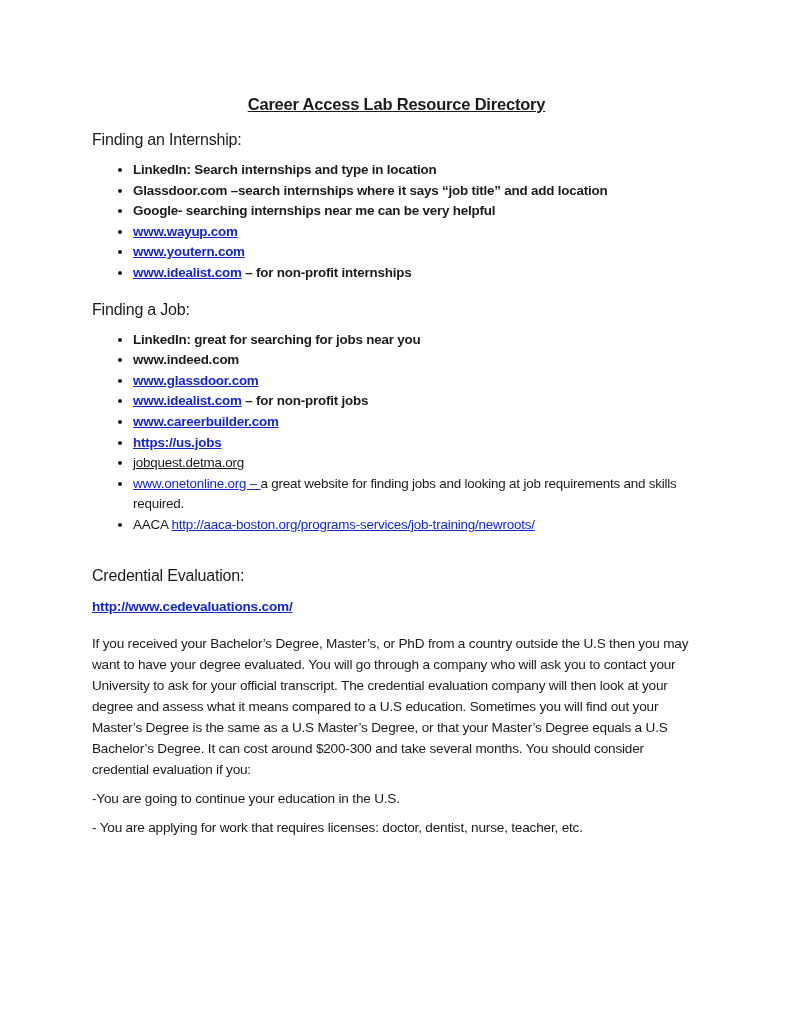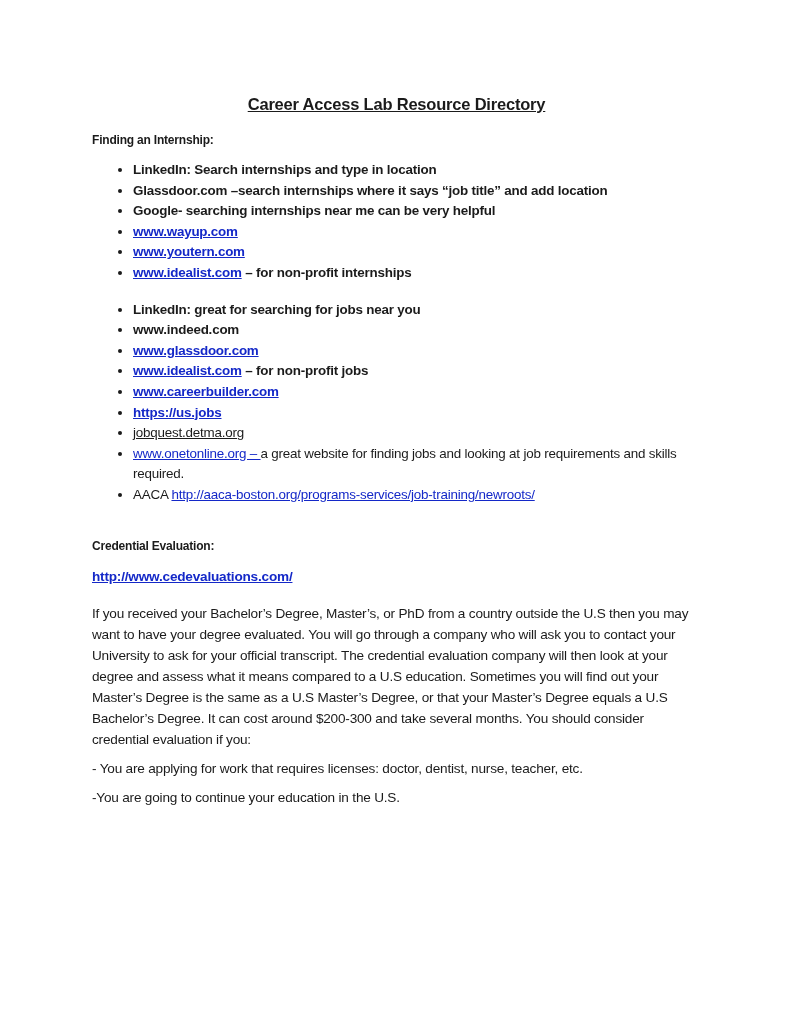--- a/index.html
+++ b/index.html
@@ -20,22 +20,22 @@
   .title {
     margin: 0 0 16px 0;
     text-align: center;
     font-size: 16.5px;
     font-weight: bold;
     text-decoration: underline;
     line-height: 20px;
   }
   h2.heading {
     margin: 0 0 10px 0;
-    font-size: 12px;
-    font-weight: bold;
+    font-size: 16px;
+    font-weight: normal;
     line-height: 20px;
   }
   ul.bullets {
     margin: 0;
     padding: 0 0 0 41px;
     list-style: disc outside;
   }
   ul.bullets li {
     line-height: 20.6px;
     font-size: 13.4px;
@@ -77,35 +77,36 @@
   <h2 class="heading">Finding an Internship:</h2>
   <ul class="bullets internship">
     <li><span class="b">LinkedIn: Search internships and type in location</span></li>
     <li><span class="b">Glassdoor.com –search internships where it says “job title” and add location</span></li>
     <li><span class="b">Google- searching internships near me can be very helpful</span></li>
     <li><a class="lnk b">www.wayup.com</a></li>
     <li><a class="lnk b">www.youtern.com</a></li>
     <li><a class="lnk b">www.idealist.com</a><span class="b"> – for non-profit internships</span></li>
   </ul>
 
+  <h2 class="heading">Finding a Job:</h2>
   <ul class="bullets job">
     <li><span class="b">LinkedIn: great for searching for jobs near you</span></li>
     <li><span class="b">www.indeed.com</span></li>
     <li><a class="lnk b">www.glassdoor.com</a></li>
     <li><a class="lnk b">www.idealist.com</a><span class="b"> – for non-profit jobs</span></li>
     <li><a class="lnk b">www.careerbuilder.com</a></li>
     <li><a class="lnk b">https://us.jobs</a></li>
     <li><a class="u">jobquest.detma.org</a></li>
     <li><a class="lnk">www.onetonline.org – </a><span>a great website for finding jobs and looking at job requirements and skills required.</span></li>
     <li><span>AACA </span><a class="lnk">http://aaca-boston.org/programs-services/job-training/newroots/</a></li>
   </ul>
 
   <h2 class="heading cred-heading">Credential Evaluation:</h2>
 
 
   <a class="lnk b linkblock site">http://www.cedevaluations.com/</a>
 
   <p class="body-par">If you received your Bachelor’s Degree, Master’s, or PhD from a country outside the U.S then you may want to have your degree evaluated. You will go through a company who will ask you to contact your University to ask for your official transcript. The credential evaluation company will then look at your degree and assess what it means compared to a U.S education. Sometimes you will find out your Master’s Degree is the same as a U.S Master’s Degree, or that your Master’s Degree equals a U.S Bachelor’s Degree. It can cost around $200-300 and take several months. You should consider credential evaluation if you:</p>
 
+  <p class="note">-You are going to continue your education in the U.S.</p>
   <p class="note">- You are applying for work that requires licenses: doctor, dentist, nurse, teacher, etc.</p>
-  <p class="note">-You are going to continue your education in the U.S.</p>
 
 </div>
 
 </body></html>

